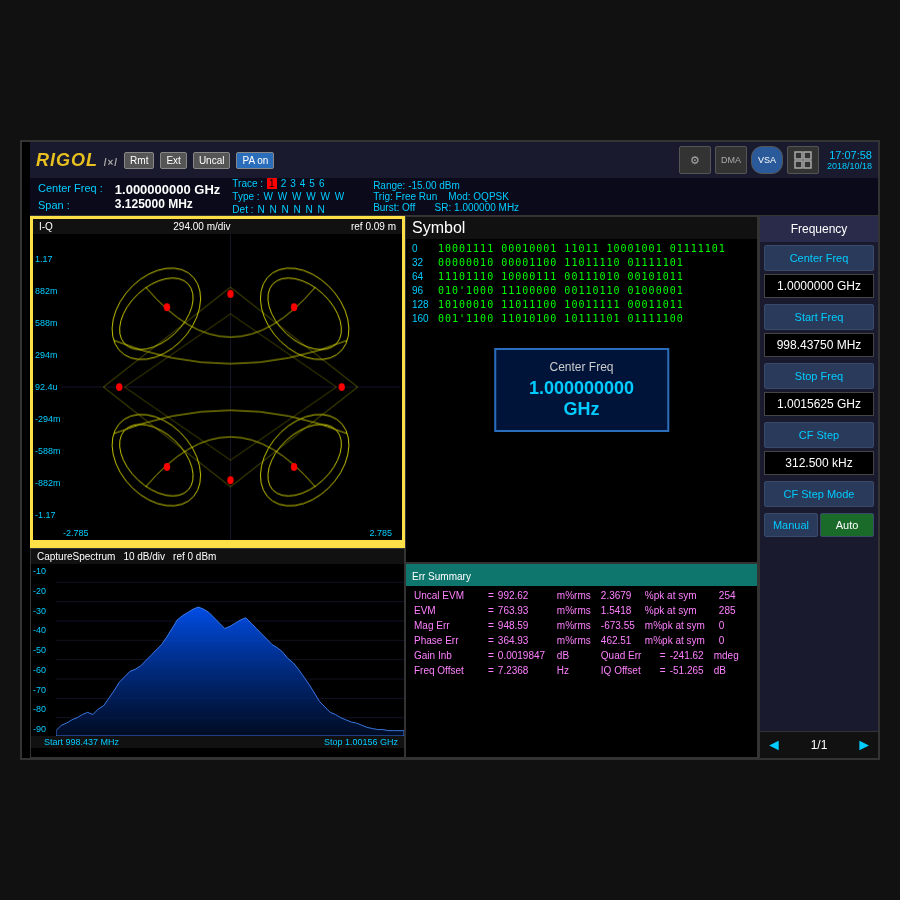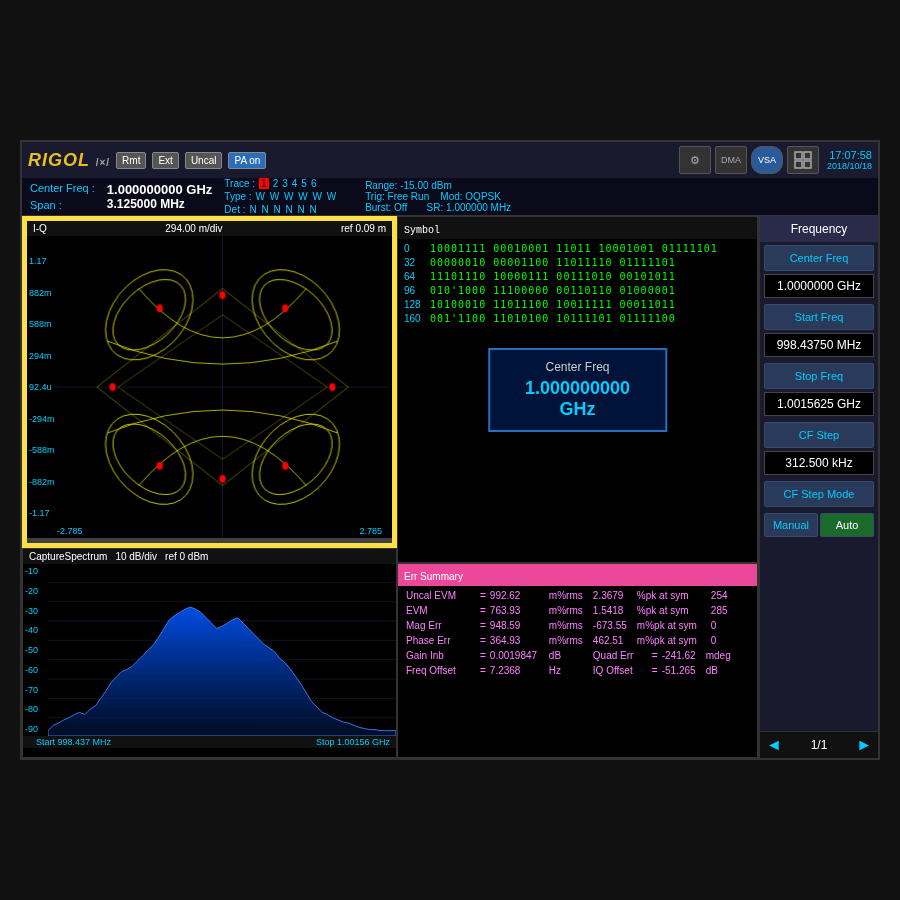--- a/index.html
+++ b/index.html
@@ -7,20 +7,21 @@
       width: 900px; height: 900px; background: #111;
       font-family: Arial, sans-serif; overflow: hidden;
       display: flex; align-items: center; justify-content: center;
     }
     .screen {
       width: 860px; height: 620px;
       background: #000;
       border: 2px solid #333;
       display: flex; flex-direction: column;
       position: relative;
+      padding-left: 8px;
     }
     
     .top-bar {
       display: flex; align-items: center;
       background: #1a1a2e; height: 36px;
       padding: 0 6px; gap: 6px; flex-shrink: 0;
     }
     .rigol-logo {
       color: #fff; font-size: 18px; font-weight: bold; font-style: italic;
       letter-spacing: 1px;
@@ -56,21 +57,21 @@
     
     .main-area {
       display: flex; flex: 1; overflow: hidden;
     }
     
     .left-panels {
       display: flex; flex-direction: column; width: 375px; flex-shrink: 0;
     }
     
     .iq-panel {
-      flex: 1; background: #404040; border: 5px solid #fde047; position: relative;
+      flex: 1; background: #fde047; border: 3px solid #fde047; position: relative;
       overflow: hidden;
     }
     .panel-header {
       display: flex; justify-content: space-between;
       padding: 2px 6px; background: #111;
     }
     .panel-title { color: #fff; font-size: 10px; }
     .panel-ref { color: #fff; font-size: 10px; }
     .iq-canvas { width: 100%; height: calc(100% - 20px); position: relative; background: #000; }
     .y-labels {
@@ -102,42 +103,42 @@
     .spec-foot-label { color: #0cf; font-size: 9px; margin-left: 7px; }
     
     .right-panels {
       display: flex; flex-direction: column; flex: 1; overflow: hidden;
     }
     .symbol-panel {
       flex: 1; background: #000; border: 1px solid #333;
       overflow: hidden; position: relative;
     }
     .symbol-header { padding: 2px 6px; background: #111; }
-    .symbol-title { color: #fff; font-size: 10px; font-family: Liberation Mono, monospace; }
+    .symbol-title { color: #fff; font-size: 16px; }
     .symbol-content { padding: 4px 6px; }
     .symbol-row {
       display: flex; gap: 6px; margin-bottom: 3px; align-items: flex-start;
     }
     .sym-idx { color: #0cf; font-size: 10px; min-width: 20px; }
     .sym-data { color: #0f0; font-size: 10px; font-family: monospace; letter-spacing: 1px; }
     
     .center-freq-popup {
       position: absolute; top: 50%; left: 50%;
       transform: translate(-50%, -50%);
       background: rgba(0,20,60,0.95); border: 2px solid #2a6ebb;
       padding: 10px 20px; z-index: 10; text-align: center;
     }
     .popup-title { color: #ccc; font-size: 12px; margin-bottom: 4px; }
     .popup-value { color: #0cf; font-size: 18px; font-weight: bold; }
     
     .err-panel {
       height: 195px; background: #000; border: 1px solid #333;
       overflow: hidden; flex-shrink: 0;
     }
-    .err-header { padding: 2px 6px; background: #ec4899; }
+    .err-header { padding: 2px 6px; background: #0f766e; }
     .err-title { color: #fff; font-size: 10px; }
     .err-content { padding: 4px 8px; }
     .err-row { display: flex; gap: 4px; margin-bottom: 4px; flex-wrap: wrap; }
     .err-key { color: #ff80ff; font-size: 10px; min-width: 70px; }
     .err-eq { color: #ff80ff; font-size: 10px; }
     .err-val { color: #ff80ff; font-size: 10px; min-width: 55px; }
     .err-unit { color: #ff80ff; font-size: 10px; min-width: 40px; }
     
     .right-sidebar {
       width: 120px; flex-shrink: 0;

